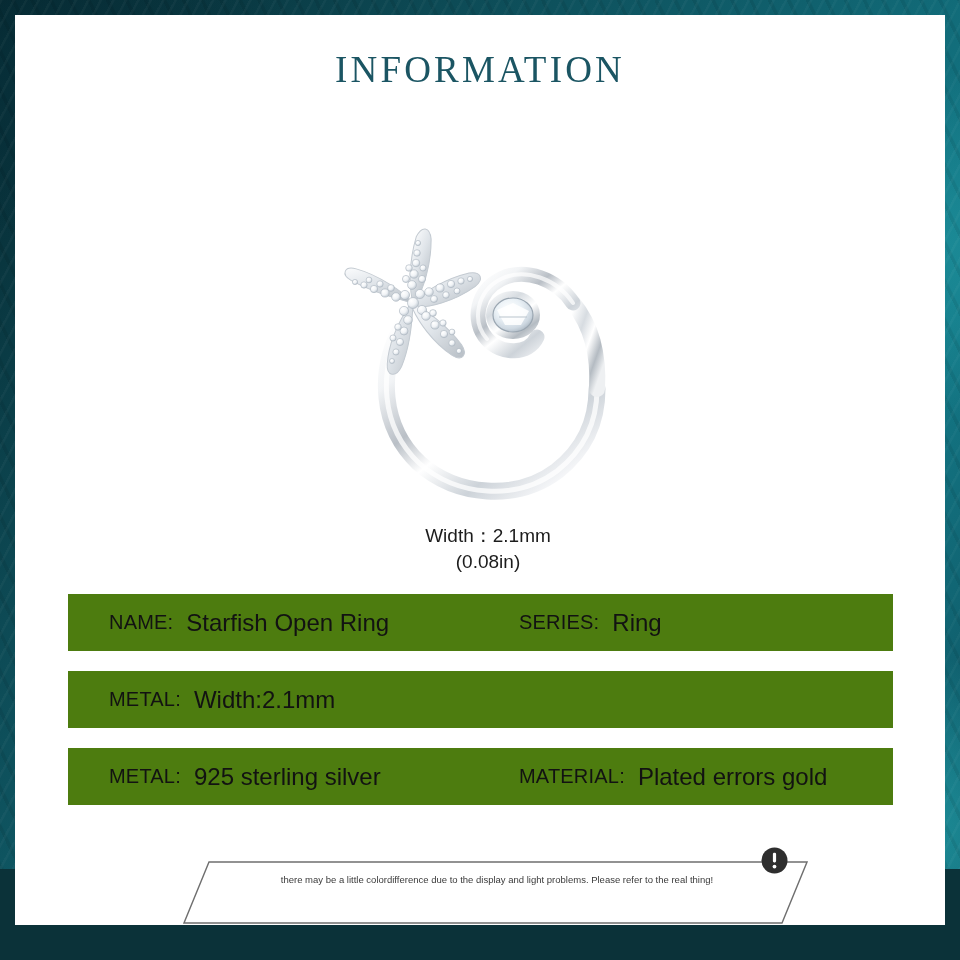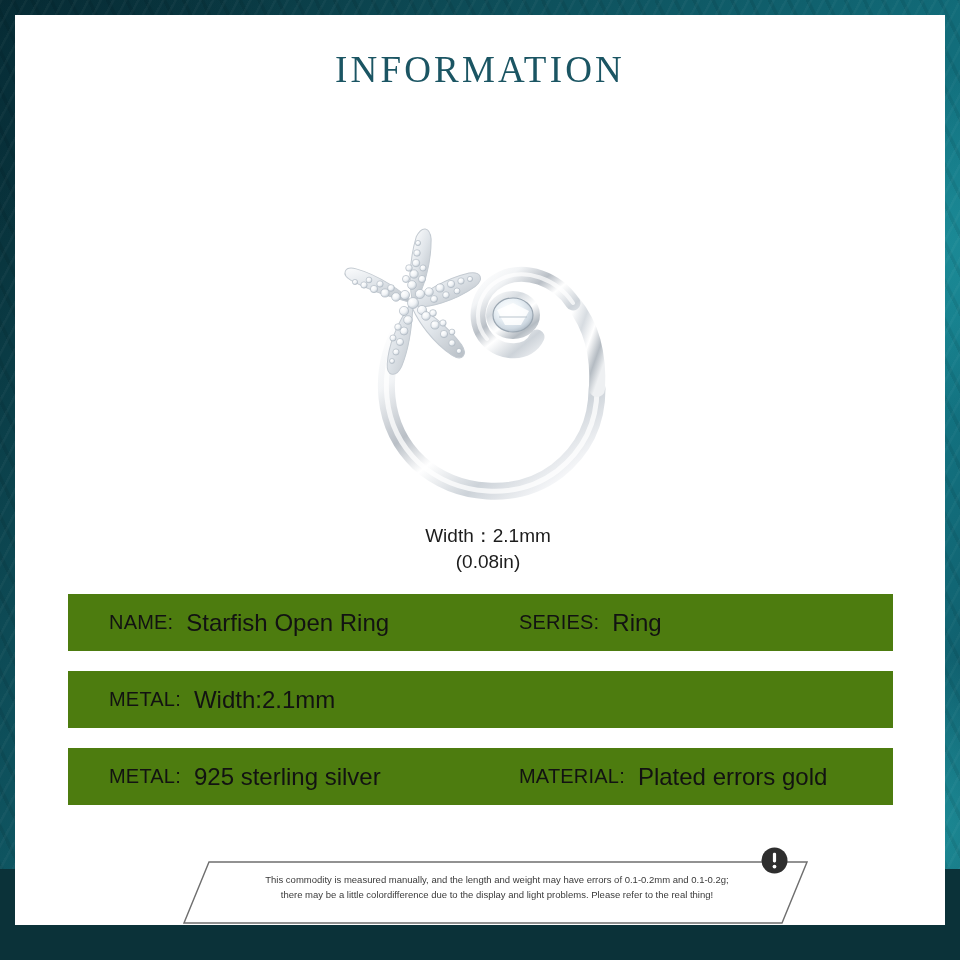--- a/index.html
+++ b/index.html
@@ -316,21 +316,20 @@
     </div>
 
     <div id="disclaimer">
       <div id="disclaimer-shape">
         <svg viewBox="0 0 625 65" xmlns="http://www.w3.org/2000/svg">
           <polygon points="26,2 624,2 599,63 1,63" fill="#ffffff" stroke="#6f6f6f" stroke-width="1.4"></polygon>
         </svg>
       </div>
 
       <div id="disclaimer-text">
-        <div>This commodity is measured manually, and the length and weight may have errors of 0.1-0.2mm and 0.1-0.2g;</div>
         <div>there may be a little colordifference due to the display and light problems. Please refer to the real thing!</div>
       </div>
 
       <div id="warn-icon">
         <svg viewBox="0 0 27 27" xmlns="http://www.w3.org/2000/svg">
           <circle cx="13.5" cy="13.5" r="13" fill="#2e2e2e"></circle>
           <rect x="11.9" y="5.8" width="3.2" height="9.6" rx="1.3" fill="#ffffff"></rect>
           <circle cx="13.5" cy="19.6" r="1.9" fill="#ffffff"></circle>
         </svg>
       </div>

